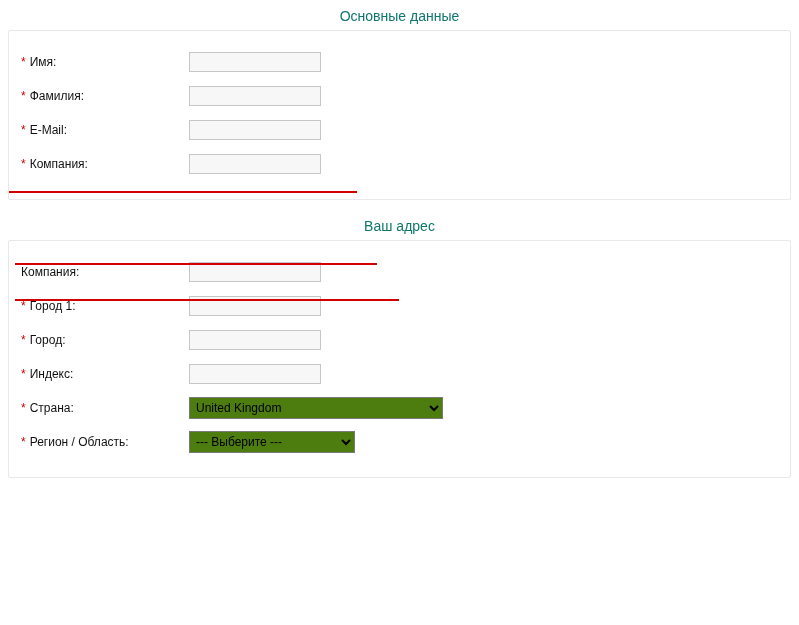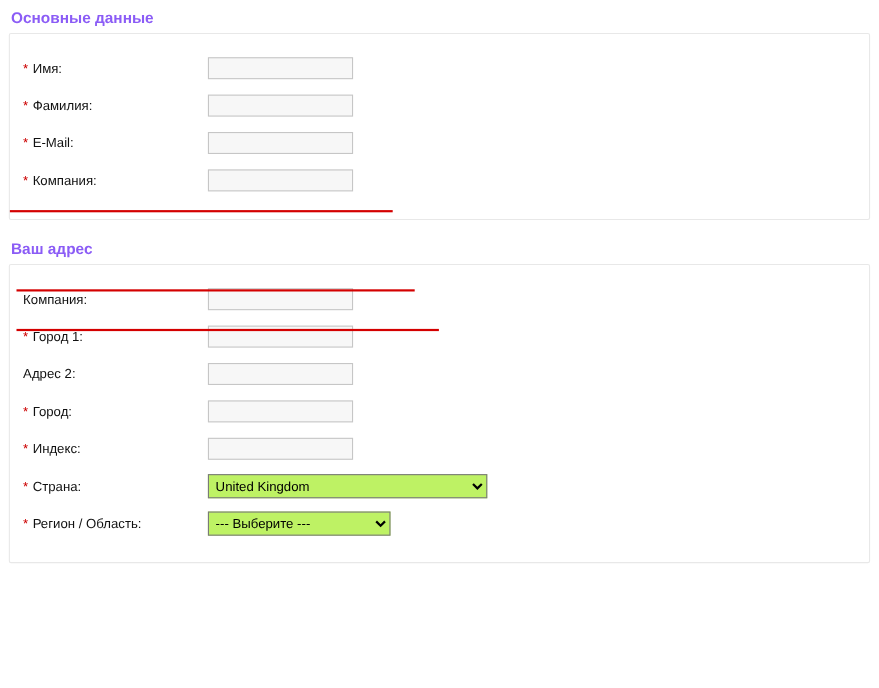--- a/index.html
+++ b/index.html
@@ -6,23 +6,24 @@
     body {
       font-family: Arial, Helvetica, sans-serif;
       font-size: 12px;
       color: #000;
       background: #fff;
       width: 799px;
       padding: 0;
     }
     .section-title {
       font-size: 14px;
-      font-weight: bold;
-      color: #8b5cf6;
+      font-weight: normal;
+      color: #0f766e;
       padding: 8px 10px 6px 10px;
+      text-align: center;
     }
     .section-box {
       border: 1px solid #e8e8e8;
       border-radius: 2px;
       margin: 0 8px 10px 8px;
       padding: 14px 0 18px 0;
       position: relative;
     }
     .field-row {
       display: flex;
@@ -47,21 +48,21 @@
       width: 132px;
       height: 20px;
       border: 1px solid #c6c6c6;
       background: #f7f7f7;
       font-size: 12px;
       padding: 1px 3px;
     }
     .field-select {
       height: 22px;
       border: 1px solid #7a7a7a;
-      background: #bef264;
+      background: #4d7c0f;
       font-size: 12px;
       padding: 1px 2px;
     }
     .select-wide { width: 254px; }
     .select-narrow { width: 166px; }
     .red-line {
       position: absolute;
       height: 0;
       border-top: 2px solid #d40000;
       z-index: 5;
@@ -127,26 +128,20 @@
 
 
   <div class="field-row">
     <div class="field-label">
       <span class="req-star">*</span>
       <span>Город 1:</span>
     </div>
     <input type="text" class="field-input" style="">
   </div>
 
-  <div class="field-row">
-    <div class="field-label">
-      <span>Адрес 2:</span>
-    </div>
-    <input type="text" class="field-input" style="">
-  </div>
 
   <div class="field-row">
     <div class="field-label">
       <span class="req-star">*</span>
       <span>Город:</span>
     </div>
     <input type="text" class="field-input" style="">
   </div>
 
   <div class="field-row">

